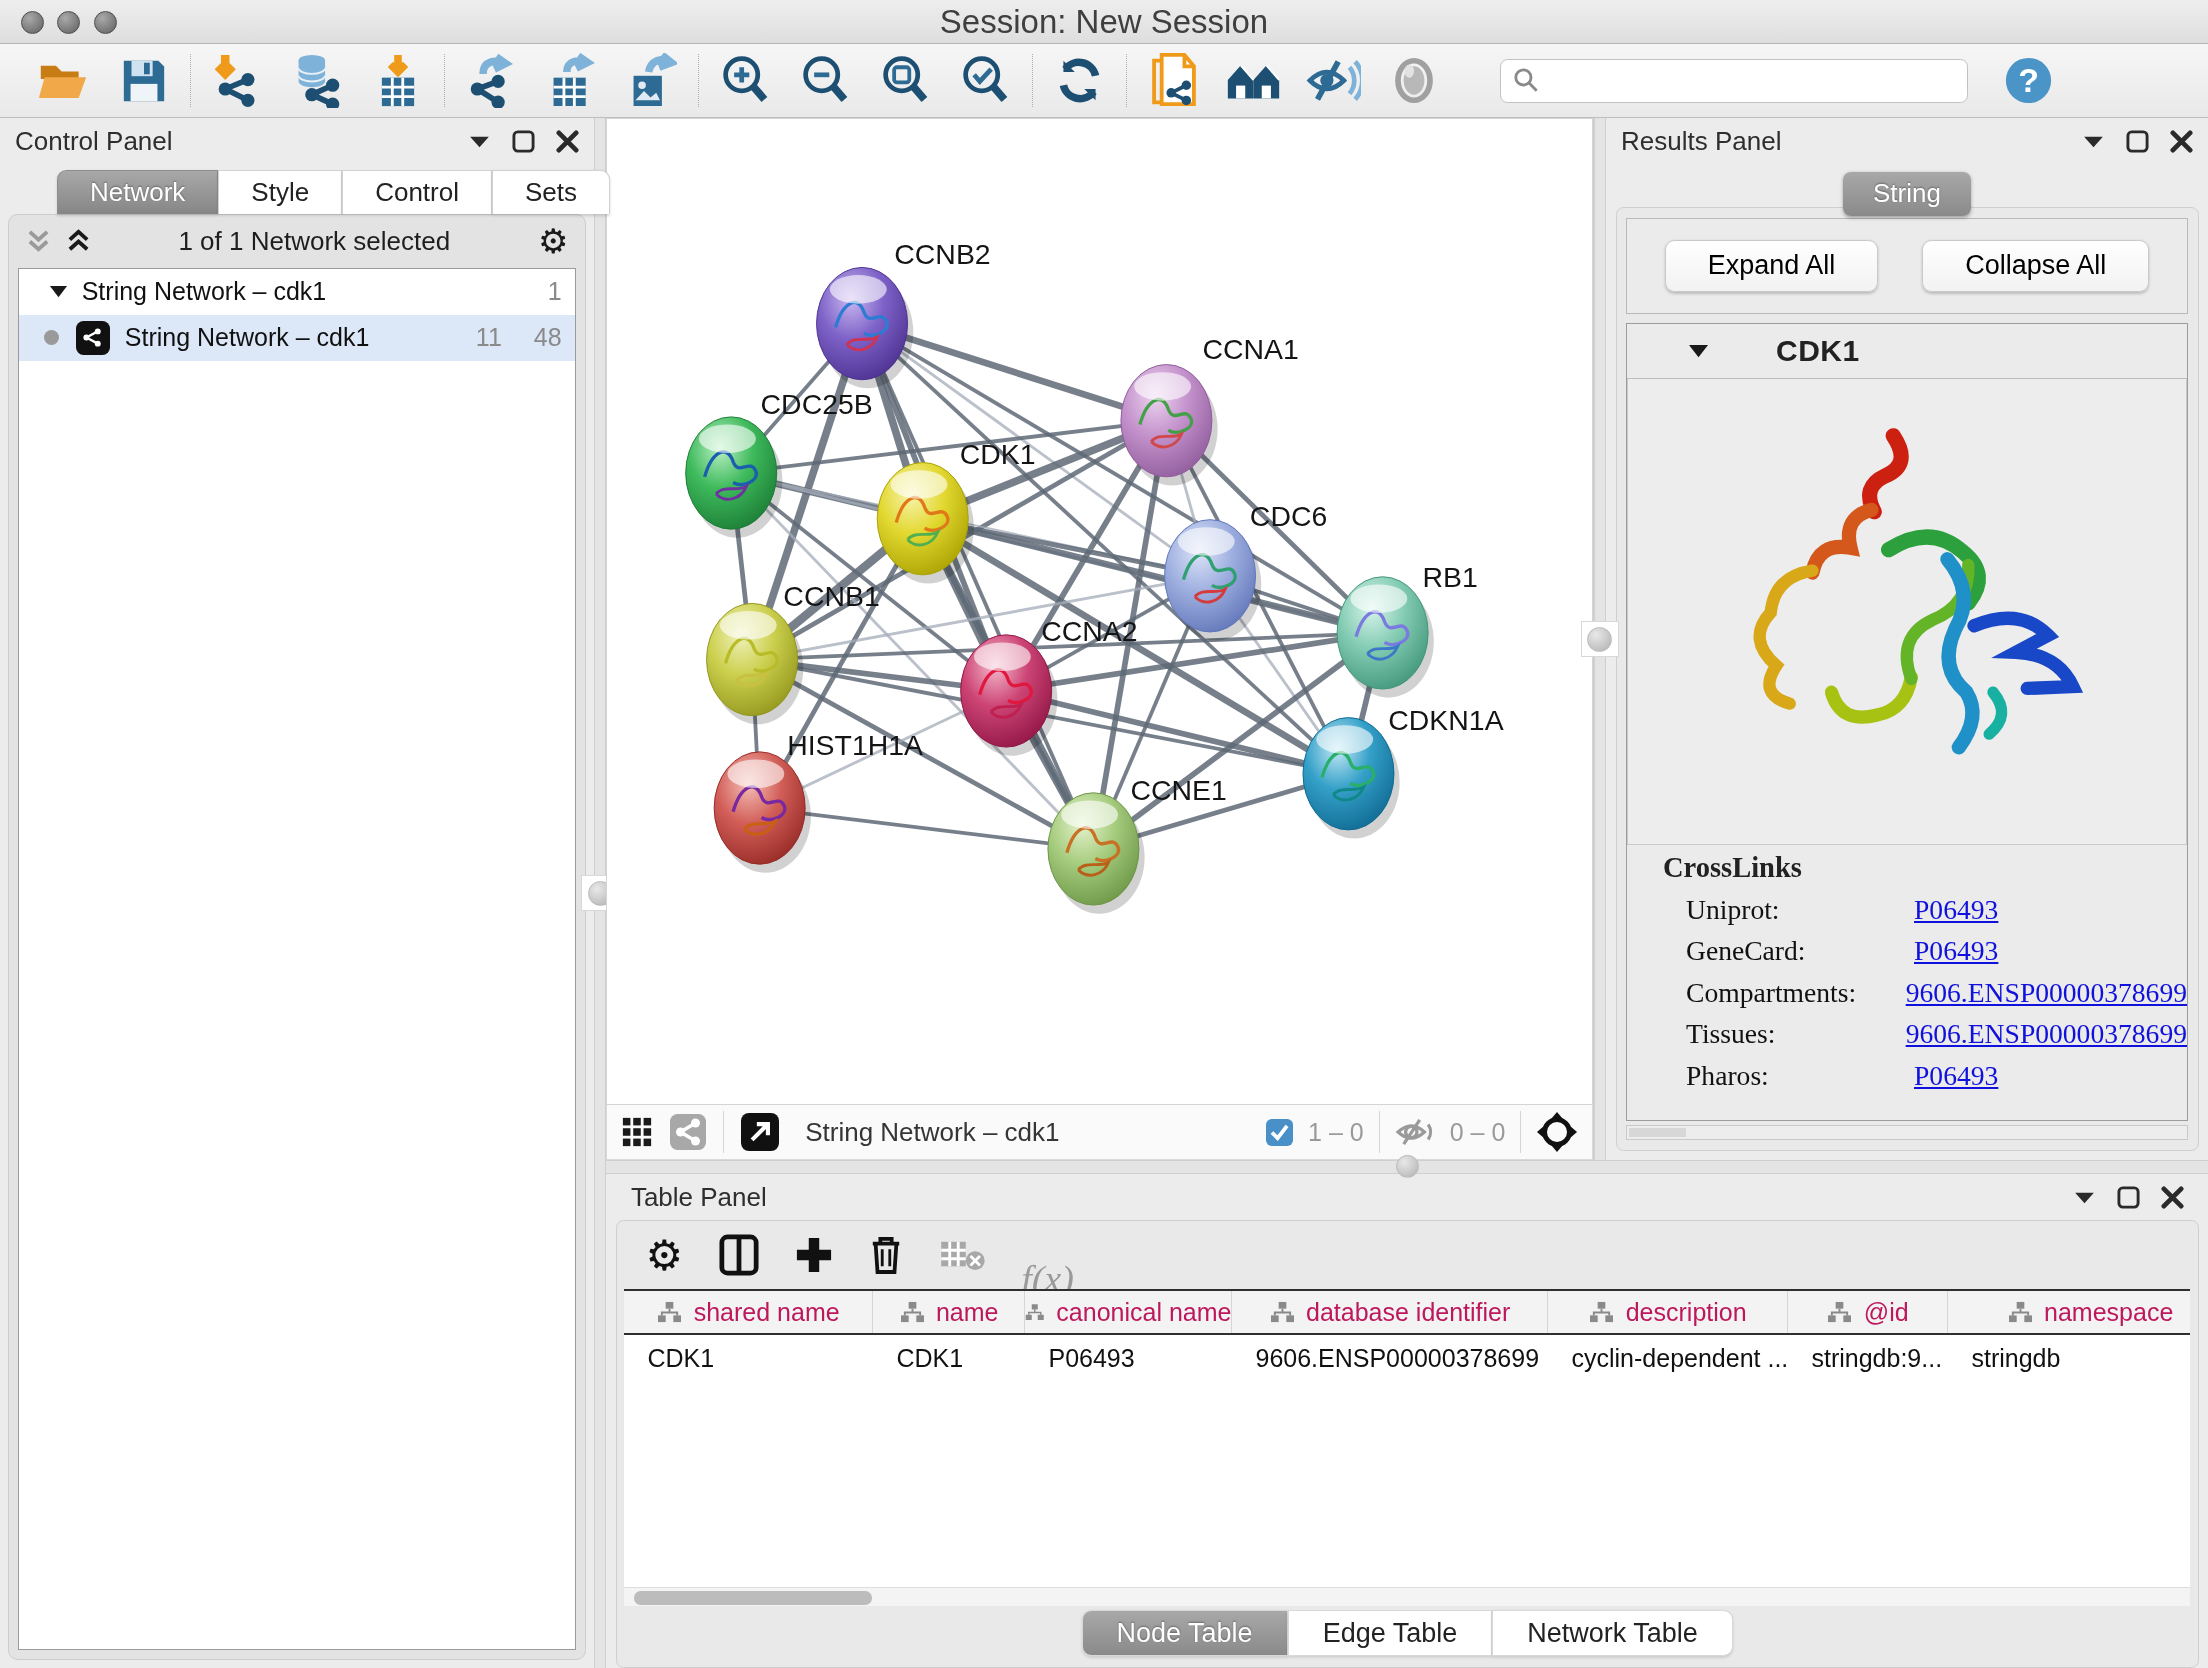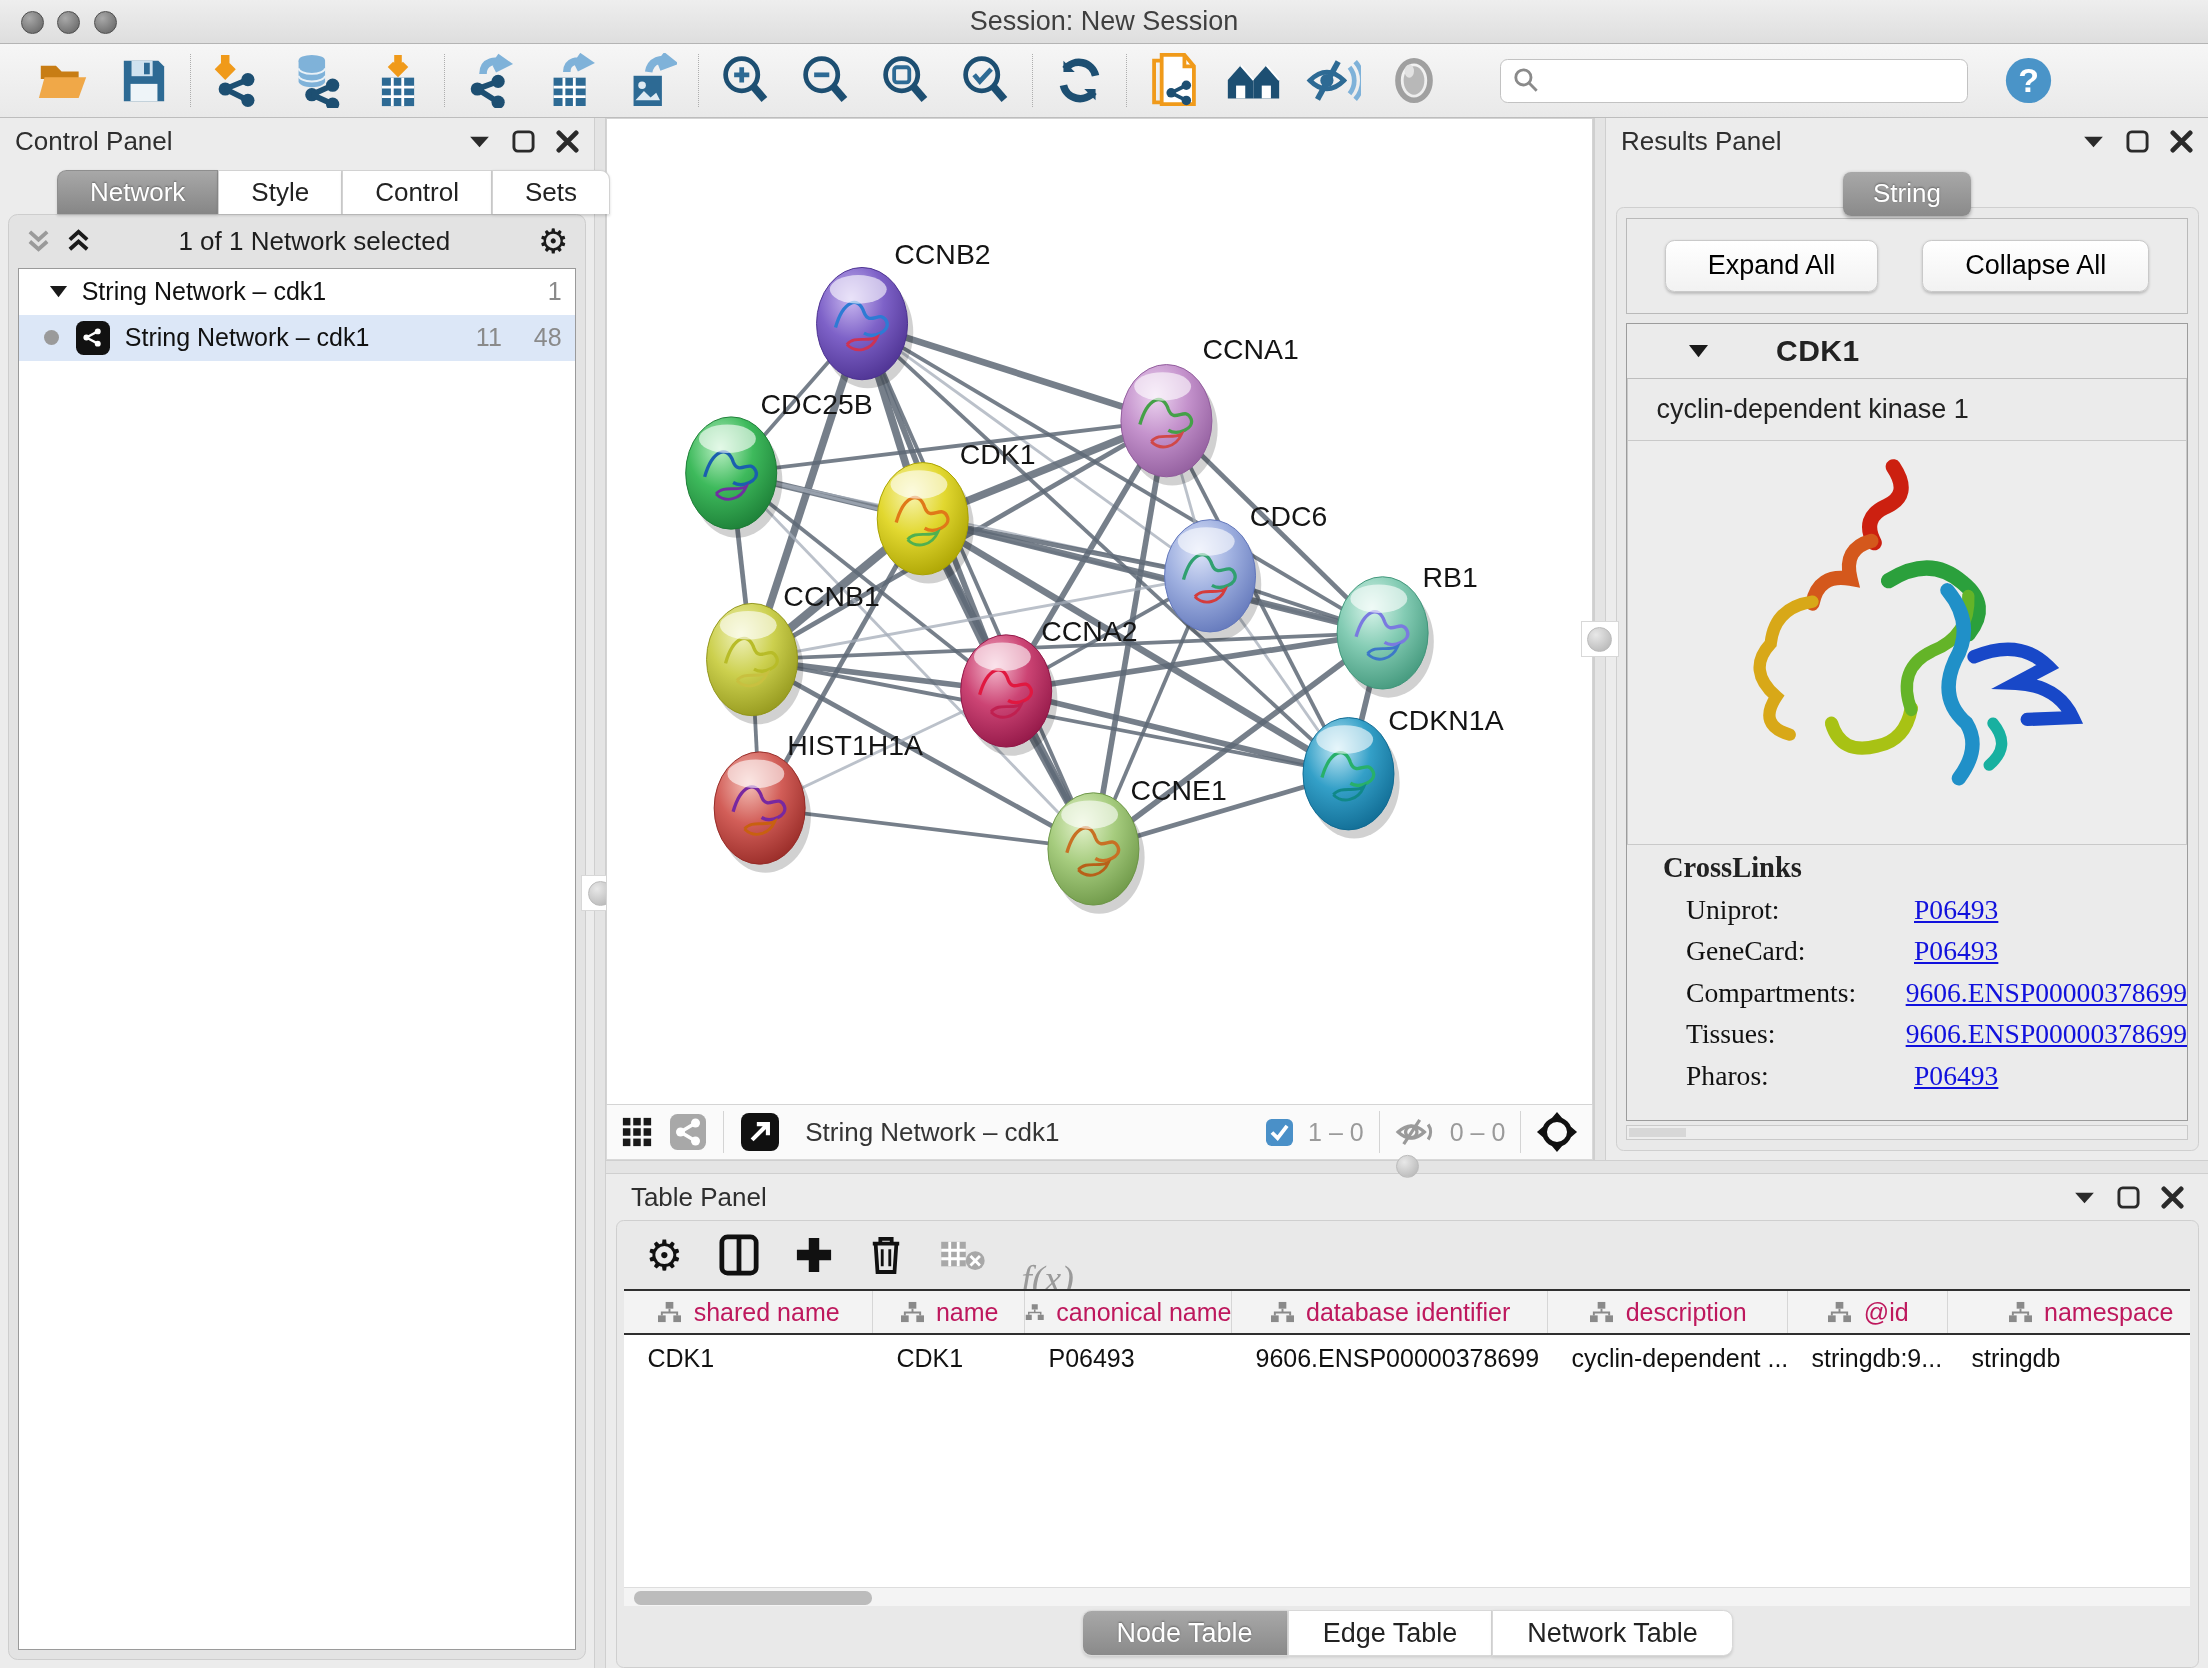--- a/index.html
+++ b/index.html
@@ -6,21 +6,21 @@
   html,body { width:2208px; height:1668px; overflow:hidden; background:#ececec;
               font-family:"Liberation Sans", sans-serif; color:#222; }
   .window { width:2208px; height:1668px; display:flex; flex-direction:column; background:#ececec; }
 
   
   .titlebar { height:44px; flex:0 0 44px; background:linear-gradient(#eeeeee,#dedede);
               border-bottom:1px solid #b4b4b4; position:relative; display:flex; align-items:center; }
   .traffic { position:absolute; left:21px; top:10.5px; display:flex; gap:13.3px; }
   .tl-dot { width:23px; height:23px; border-radius:50%;
             background:radial-gradient(circle at 35% 30%, #a9a9a9, #5f5f5f); border:1px solid #4e4e4e; }
-  .win-title { width:100%; text-align:center; font-size:27px; color:#3f3f3f; }
+  .win-title { width:100%; text-align:center; font-size:33px; color:#3f3f3f; }
 
   
   .toolbar { height:74px; flex:0 0 74px; background:linear-gradient(#f6f6f6,#e9e9e9);
              border-bottom:1.9px solid #bdbdbd; display:flex; align-items:center; padding:0 17px; }
   .tb-group { display:flex; align-items:center; gap:25px; padding:0 19px; }
   .tb-sep { width:0; height:53px; border-left:1.9px dotted #adadad; }
   .tb-btn { width:55px; height:55px; display:flex; align-items:center; justify-content:center; cursor:pointer; }
   .search-wrap { margin-left:40px; display:flex; align-items:center; }
   .search-box { width:468px; height:44px; background:#fff; border:1.9px solid #c2c2c2; border-radius:7.6px;
                 display:flex; align-items:center; padding:0 11.4px; }
@@ -712,21 +712,20 @@
             </div>
             <div class="rp-content">
               <div class="cdk-header">
                 <span class="cdk-caret">
                   <svg width="21" height="14.3" viewBox="0 0 22 15">
                       <path d="M1 1 h20 l-10 13 z" fill="#1a1a1a"></path>
                     </svg>
                   </span>
                 <span class="cdk-name">CDK1</span>
               </div>
-              <div class="cdk-desc">cyclin-dependent kinase 1</div>
               <div class="protein-box">
                 <svg width="399" height="409" viewBox="0 0 420 430">
                   <g fill="none" stroke-linecap="round">
                     <path d="M195 30 q20 30 -8 42 q-26 12 -12 38" stroke="#cc2010" stroke-width="16"></path>
                     <path d="M172 108 q-30 8 -22 40 q-34 -6 -40 26" stroke="#d4581c" stroke-width="15"></path>
                     <path d="M110 172 q-40 6 -44 44 q-26 28 6 56 q-20 30 14 40" stroke="#d8a818" stroke-width="13"></path>
                     <path d="M130 300 q10 34 48 24 q30 -6 36 -40" stroke="#a8c214" stroke-width="14"></path>
                     <path d="M190 150 q44 -28 78 2 q30 24 6 54" stroke="#2ba03c" stroke-width="16"></path>
                     <path d="M214 286 q-16 -44 22 -62 q40 -16 38 -58" stroke="#64b428" stroke-width="13"></path>
                     <path d="M252 160 q30 36 8 74 q-18 40 12 66 q16 26 -8 58" stroke="#2090c8" stroke-width="15"></path>

